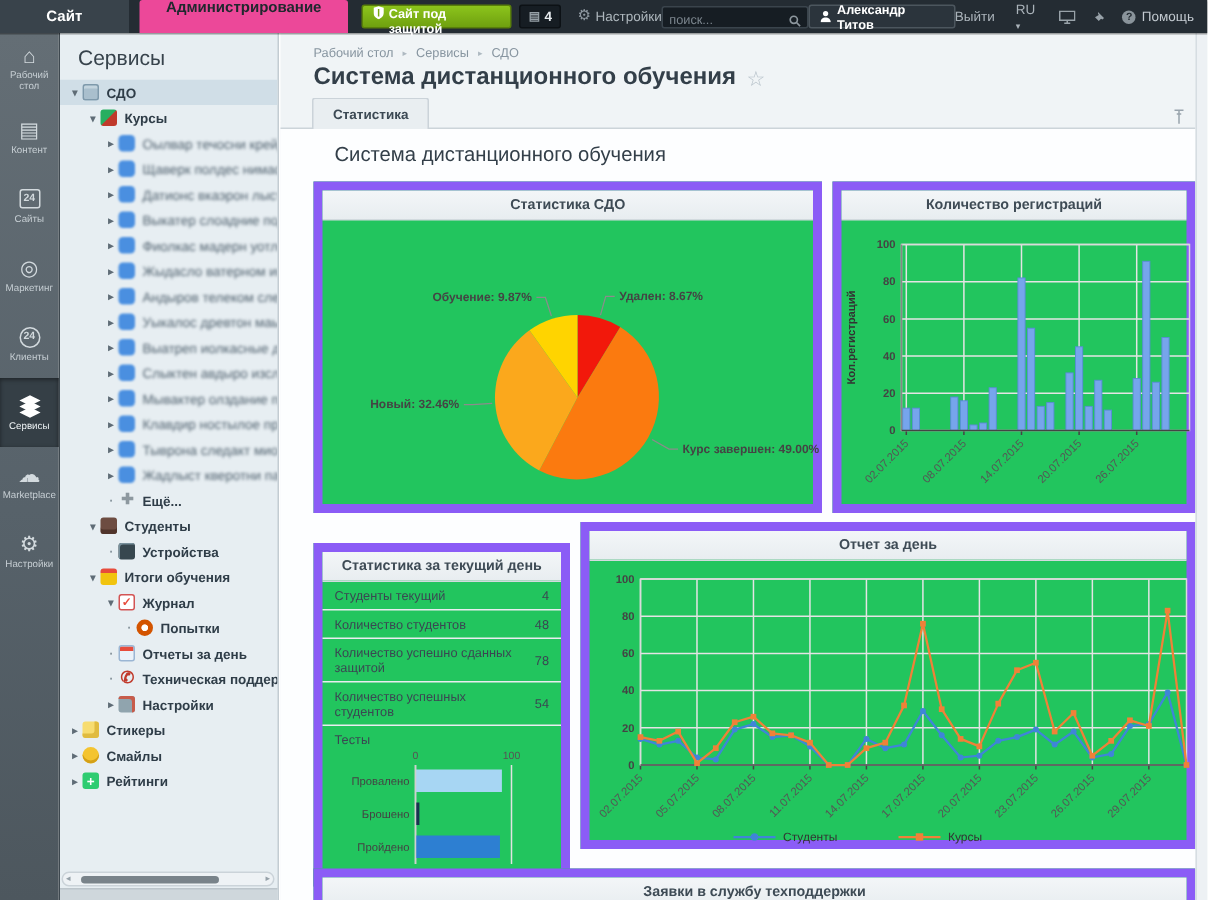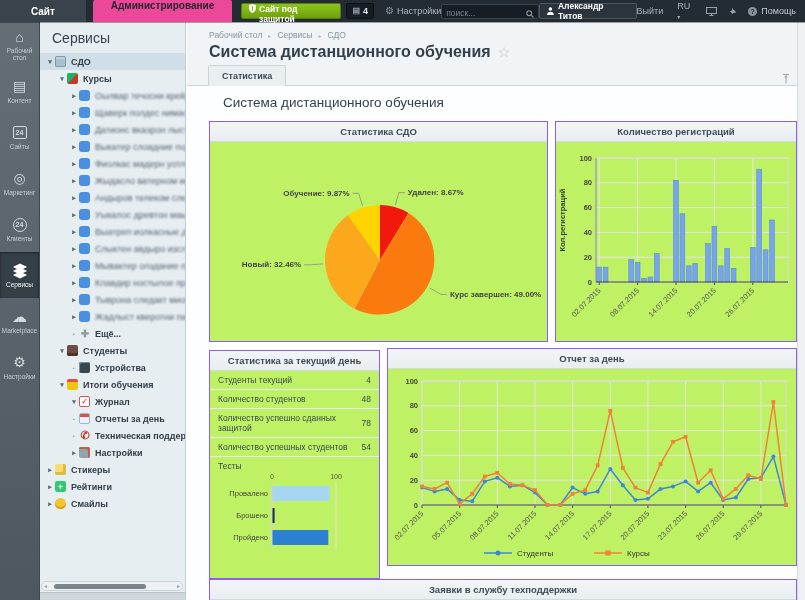--- a/index.html
+++ b/index.html
@@ -84,25 +84,25 @@
   .breadcrumb{position:absolute;top:8px;left:22px;font-size:8.5px;color:#8795a0;display:flex;gap:6px;align-items:center}
   .bc-item{cursor:pointer}
   .bc-sep{color:#aeb9c1;font-size:6px}
   .page-title{position:absolute;top:21px;left:22px;font-size:16px;font-weight:bold;color:#333f49;display:flex;align-items:center;gap:7px}
   .star{color:#b6c1c9;font-size:14px;font-weight:normal;cursor:pointer}
   .tabstrip{position:absolute;top:43px;left:0;right:8px;height:21px;border-bottom:1px solid #ccd4d9}
   .tab-active{position:absolute;left:21px;top:0;height:21px;background:#e9eef1;border:1px solid #cbd3d9;border-bottom:none;border-radius:2px 2px 0 0;font-size:9px;font-weight:bold;color:#3c4954;padding:0 13px;line-height:20px;cursor:pointer}
   .pin{position:absolute;right:7px;top:5px;cursor:pointer}
   .workarea{position:absolute;top:64px;left:0;right:8px;bottom:0;background:#fdfeff;overflow:hidden}
   .inner-title{position:absolute;top:9px;left:36px;font-size:13.5px;font-weight:normal;color:#333f49}
-  .panel{position:absolute;background:#bef264;border:1px solid #8b5cf6}
+  .panel{position:absolute;background:#22c55e;border:6px solid #8b5cf6}
   .panel-h{height:20px;background:linear-gradient(#f3f6f8,#e8edf0);border-bottom:1px solid #d2dade;display:flex;align-items:center;justify-content:center;font-size:9.5px;font-weight:bold;color:#3e4b55}
   .p-pie{left:22px;top:35px;width:339px;height:221px}
   .p-bar{left:368px;top:35px;width:242px;height:221px}
-  .p-table{left:22px;top:264px;width:171px;height:229px}
+  .p-table{left:22px;top:276px;width:171px;height:229px}
   .p-line{left:200px;top:262px;width:410px;height:218px}
   .p-tickets{left:22px;top:493px;width:588px;height:40px}
   .srow{display:flex;justify-content:space-between;align-items:center;padding:4px 8px;border-bottom:1px solid #e9edf0;font-size:8.5px;color:#3a4752;line-height:10px}
   .sval{margin-left:8px;flex:none}
   .tests-block{padding:4px 4px 0 8px;font-size:8.5px;color:#3a4752}
 </style>
 </head>
 <body>
 
 <header class="topbar">
@@ -308,20 +308,25 @@
       <div class="trow" style="padding-left: 17px;">
         <span class="arrow">▾</span>
         <span class="ti ti-results"></span>
         <span class="tlabel">Итоги обучения</span>
       </div>
       <div class="trow" style="padding-left: 29px;">
         <span class="arrow">▾</span>
         <span class="ti ti-journal"></span>
         <span class="tlabel">Журнал</span>
       </div>
+      <div class="trow" style="padding-left: 41px;">
+        <span class="arrow leaf">▪</span>
+        <span class="ti ti-attempts"></span>
+        <span class="tlabel">Попытки</span>
+      </div>
       <div class="trow" style="padding-left: 29px;">
         <span class="arrow leaf">▪</span>
         <span class="ti ti-reports"></span>
         <span class="tlabel">Отчеты за день</span>
       </div>
       <div class="trow" style="padding-left: 29px;">
         <span class="arrow leaf">▪</span>
         <span class="tg tg-support">✆</span>
         <span class="tlabel">Техническая поддержка</span>
       </div>
@@ -330,27 +335,27 @@
         <span class="ti ti-tools"></span>
         <span class="tlabel">Настройки</span>
       </div>
       <div class="trow" style="padding-left: 5px;">
         <span class="arrow">▸</span>
         <span class="ti ti-stickers"></span>
         <span class="tlabel">Стикеры</span>
       </div>
       <div class="trow" style="padding-left: 5px;">
         <span class="arrow">▸</span>
+        <span class="ti ti-smiles"></span>
+        <span class="tlabel">Смайлы</span>
+      </div>
+      <div class="trow" style="padding-left: 5px;">
+        <span class="arrow">▸</span>
         <span class="ti ti-ratings"></span>
         <span class="tlabel">Рейтинги</span>
-      </div>
-      <div class="trow" style="padding-left: 5px;">
-        <span class="arrow">▸</span>
-        <span class="ti ti-smiles"></span>
-        <span class="tlabel">Смайлы</span>
       </div>
     </div>
   <div class="tree-hscroll">
     <span class="harrow l">◂</span>
     <span class="hthumb"></span>
     <span class="harrow r">▸</span>
   </div>
   <div class="tree-footer"></div>
 </aside>
 

